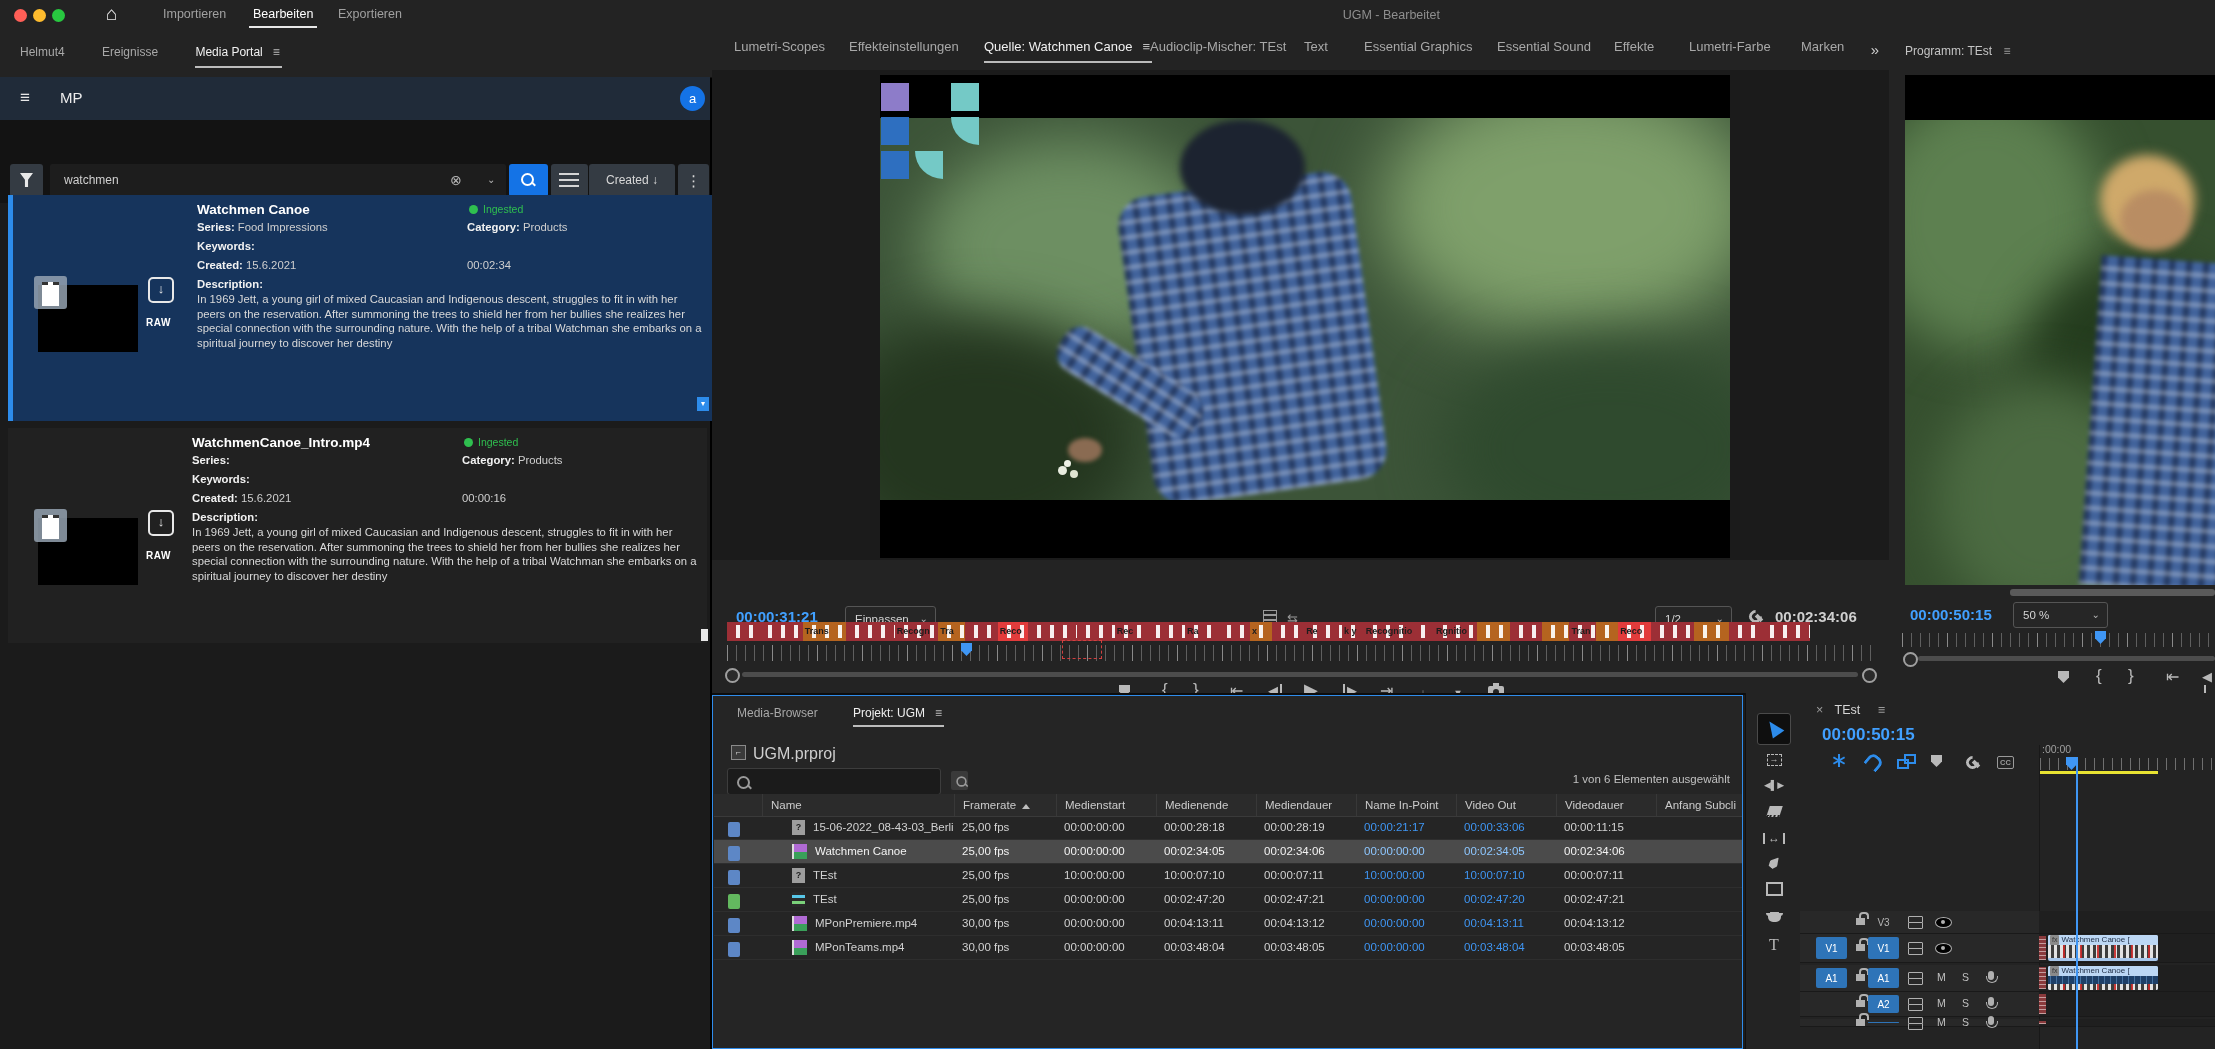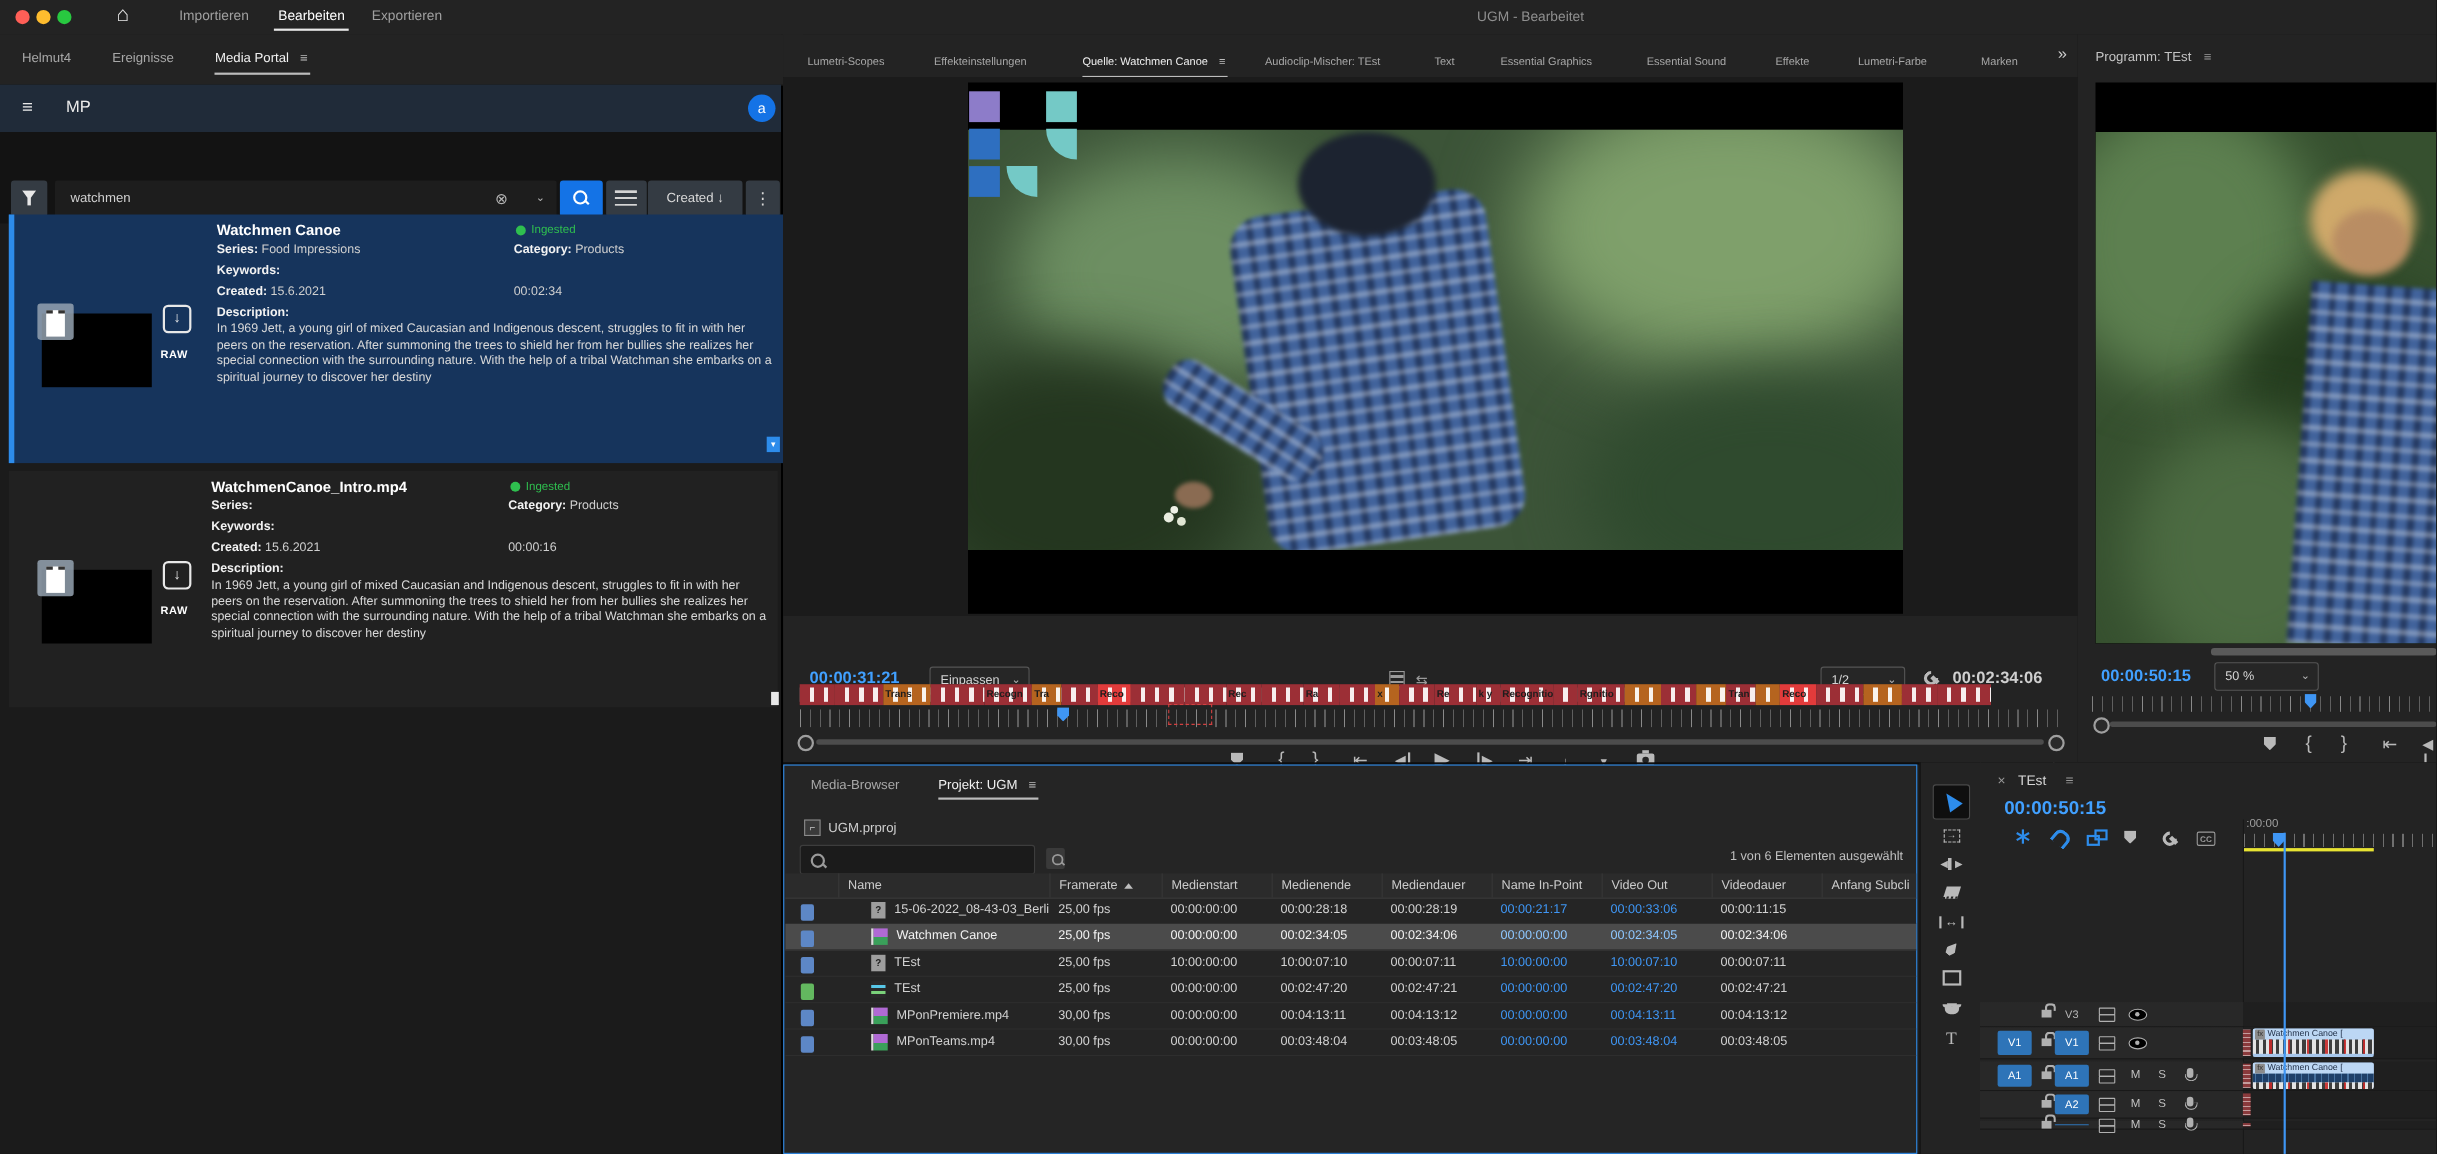--- a/index.html
+++ b/index.html
@@ -64,21 +64,21 @@
   .c-col2{position:absolute;left:454px;font-size:11.3px;color:#cfcfcf;}
   .c-col2 b{color:#f2f2f2;}
   .c-desc{position:absolute;left:184px;top:97px;width:507px;font-size:11.3px;line-height:14.6px;color:#d9d9d9;}
   .expander{position:absolute;left:697px;top:366px;width:12px;height:14px;background:#2d8ceb;color:#fff;
             font-size:8px;text-align:center;line-height:14px;}
   .lscroll{position:absolute;left:701px;top:598px;width:7px;height:12px;background:#e8e8e8;}
 
   
   .srcsec{position:absolute;left:712px;top:31px;width:1177px;height:662px;background:#232323;border-right:1px solid #0e0e0e;}
   .srctabs{position:absolute;left:0;top:0;width:100%;height:39px;border-bottom:1px solid #151515;}
-  .srctabs .ptab{margin:20px 0 0 0;position:absolute;white-space:nowrap;font-size:10px;}
+  .srctabs .ptab{margin:8px 0 0 0;position:absolute;white-space:nowrap;font-size:13px;}
   .overflow-ic{position:absolute;right:10px;top:10px;font-size:15px;color:#cfcfcf;}
   .monitor{position:absolute;left:0;top:39px;width:100%;height:490px;background:#1b1b1b;}
   .vid{position:absolute;background:#000;overflow:hidden;}
   .scene{position:absolute;left:0;width:100%;}
   .blob{position:absolute;border-radius:50%;}
   .plaid{background-color:#41639c;background-image:
      repeating-linear-gradient(0deg,rgba(255,255,255,.38) 0 4px,transparent 4px 15px),
      repeating-linear-gradient(90deg,rgba(12,22,48,.55) 0 6px,transparent 6px 17px);}
   .lgsq{position:absolute;width:28px;height:28px;}
   
@@ -130,21 +130,21 @@
 
   
   .botdiv{position:absolute;left:712px;top:693px;width:1503px;height:2px;background:#0d0d0d;}
   .projpanel{position:absolute;left:712px;top:695px;width:1031px;height:354px;background:#252525;
              border:1px solid #2f8ceb;box-sizing:border-box;}
   .pp-tabs{position:absolute;left:0;top:0;width:100%;height:36px;}
   .pp-tabs .ptab{position:absolute;margin:0;top:10px;font-size:12px;white-space:nowrap;}
   .pp-tabs .ptab[data-state="active"]::after{bottom:-7px;}
   .prproj-ic{position:absolute;left:18px;top:49px;width:13px;height:13px;border:1px solid #8a8a8a;background:#3a3a3a;
              color:#c9c9c9;font-size:9px;line-height:12px;text-align:center;}
-  .prproj-lbl{position:absolute;left:40px;top:49px;font-size:12px;color:#cfcfcf;}
+  .prproj-lbl{position:absolute;left:40px;top:49px;font-size:16px;color:#cfcfcf;}
   .pp-search{position:absolute;left:14px;top:72px;width:212px;height:25px;background:#1b1b1b;border:1px solid #3d3d3d;border-radius:3px;}
   .binbtn{position:absolute;left:238px;top:75px;width:17px;height:19px;background:#3a3a3a;border-radius:2px;}
   .selinfo{position:absolute;right:12px;top:77px;font-size:11.5px;color:#c0c0c0;}
   .tgrid{display:grid;grid-template-columns:48px 192px 102px 100px 100px 100px 100px 100px 100px 87px;}
   .thead{position:absolute;left:1px;top:98px;width:1028px;height:22px;background:#2b2b2b;border-bottom:1px solid #3a3a3a;
          font-size:11.5px;color:#cbcbcb;}
   .thead .hc{line-height:22px;padding-left:8px;border-left:1px solid #383838;overflow:hidden;white-space:nowrap;}
   .thead .hc:first-child{border-left:none;}
   .sortcaret{display:inline-block;width:0;height:0;border-left:4px solid transparent;border-right:4px solid transparent;
              border-bottom:5px solid #bdbdbd;margin-left:6px;}

